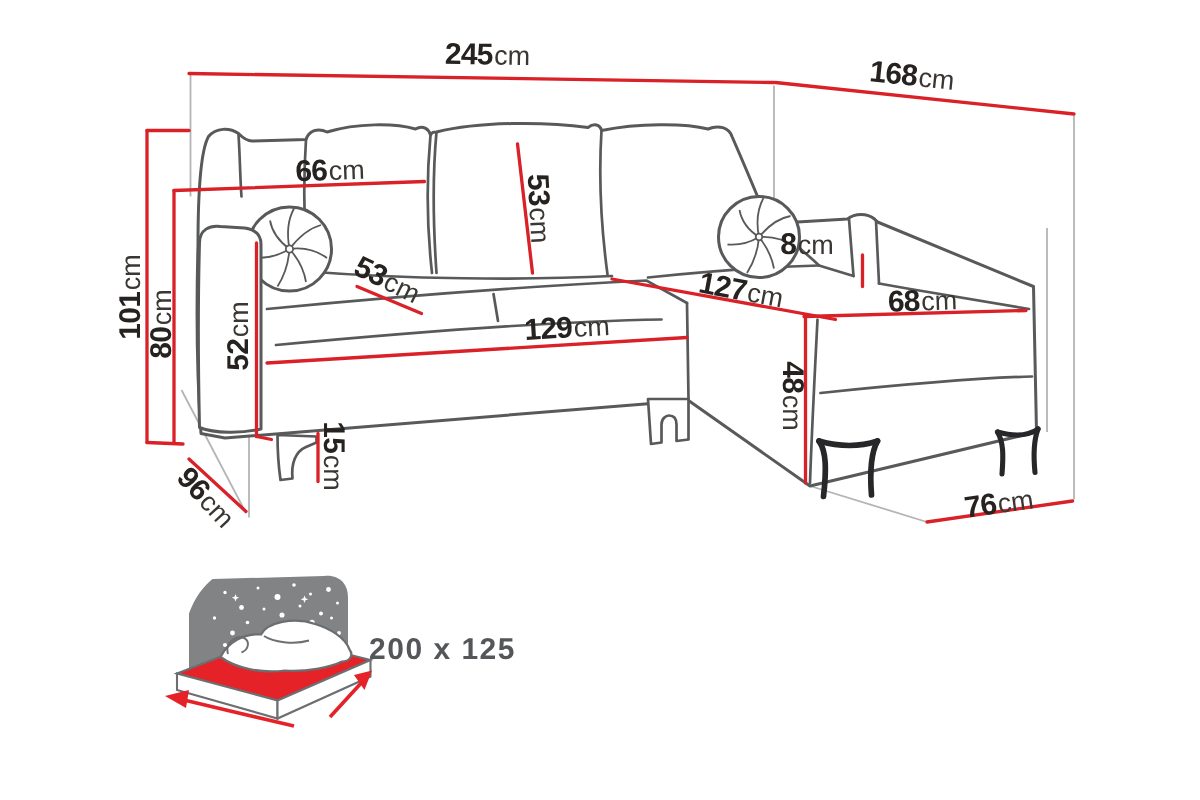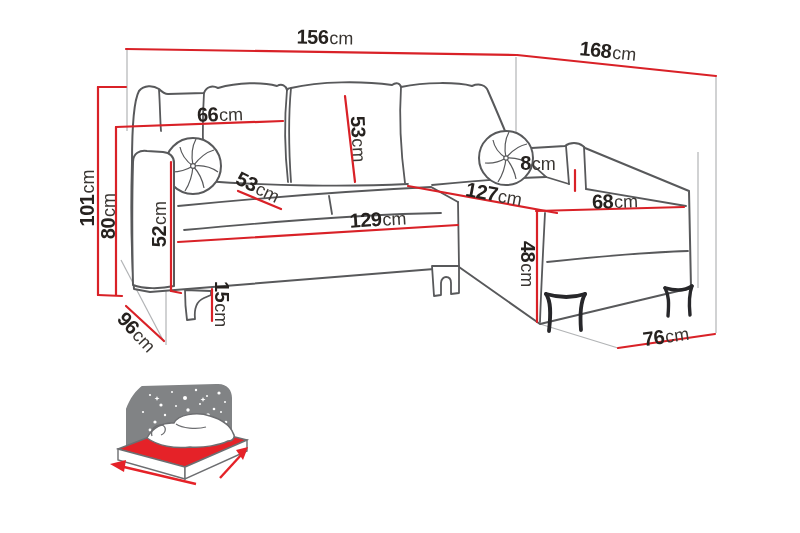--- a/index.html
+++ b/index.html
@@ -180,30 +180,31 @@
       <path d="M152,436 C150,429 156,424 162,425 C167,427 166,433 161,435 M176,424 C182,428 196,430 206,427" fill="none" stroke="#6d6e71" stroke-width="1.3"></path>
       <g>
         <path d="M196,484 L124,467" stroke="#e52228" stroke-width="2.4" fill="none"></path>
         <path d="M110,464 L126,460 L124,472 Z" fill="#e52228"></path>
         <path d="M220,478 L242,454" stroke="#e52228" stroke-width="2.4" fill="none"></path>
         <path d="M248,447 L236,450 L243,460 Z" fill="#e52228"></path>
       </g>
     </g>
   </svg>
 
-  <div class="dim" style="left:325px;top:37px;--r:1deg"><span class="v">156</span><span class="u">cm</span></div>
+  <div class="dim" style="left:325px;top:37px;--r:1deg"><span class="v">245</span><span class="u">cm</span></div>
   <div class="dim" style="left:608px;top:51px;--r:6deg"><span class="v">168</span><span class="u">cm</span></div>
   <div class="dim" style="left:87px;top:198px;--r:-90deg"><span class="v">101</span><span class="u">cm</span></div>
   <div class="dim" style="left:108px;top:216px;--r:-90deg"><span class="v">80</span><span class="u">cm</span></div>
   <div class="dim" style="left:220px;top:114px;--r:-2deg"><span class="v">66</span><span class="u">cm</span></div>
   <div class="dim" style="left:359px;top:139px;--r:87deg"><span class="v">53</span><span class="u">cm</span></div>
   <div class="dim" style="left:258px;top:187px;--r:26deg"><span class="v">53</span><span class="u">cm</span></div>
   <div class="dim" style="left:159px;top:224px;--r:-90deg"><span class="v">52</span><span class="u">cm</span></div>
   <div class="dim" style="left:378px;top:219px;--r:-3.5deg"><span class="v">129</span><span class="u">cm</span></div>
   <div class="dim" style="left:494px;top:194px;--r:10.5deg"><span class="v">127</span><span class="u">cm</span></div>
   <div class="dim" style="left:615px;top:201px;--r:-2deg"><span class="v">68</span><span class="u">cm</span></div>
   <div class="dim" style="left:538px;top:163px;--r:0deg"><span class="v">8</span><span class="u">cm</span></div>
   <div class="dim" style="left:528px;top:264px;--r:90deg"><span class="v">48</span><span class="u">cm</span></div>
   <div class="dim" style="left:222px;top:304px;--r:90deg"><span class="v">15</span><span class="u">cm</span></div>
   <div class="dim" style="left:137px;top:332px;--r:47deg"><span class="v">96</span><span class="u">cm</span></div>
   <div class="dim" style="left:666px;top:336px;--r:-8deg"><span class="v">76</span><span class="u">cm</span></div>
 
+  <div class="size-label" style="left:295px;top:434px">200 x 125</div>
 </div>
 
 </body></html>

